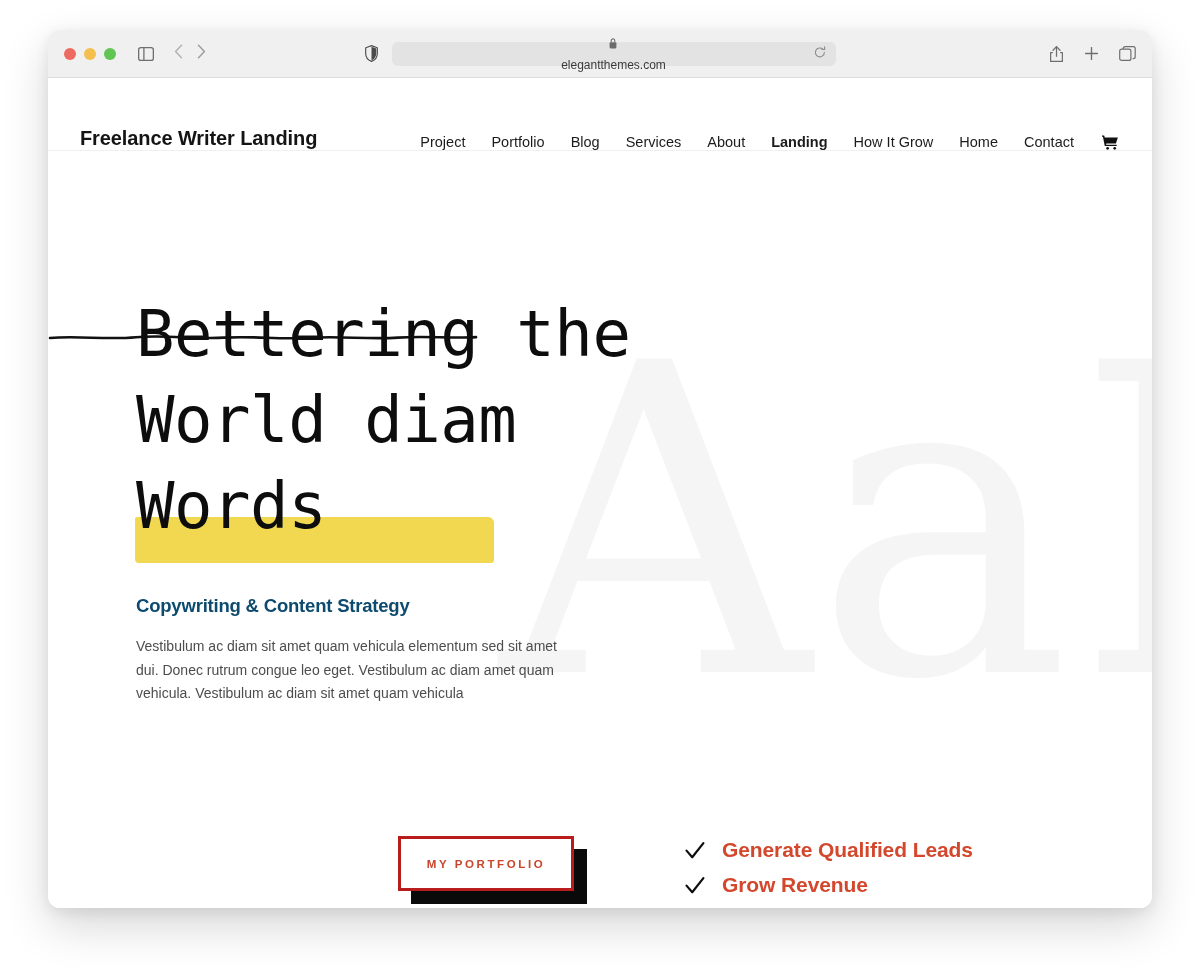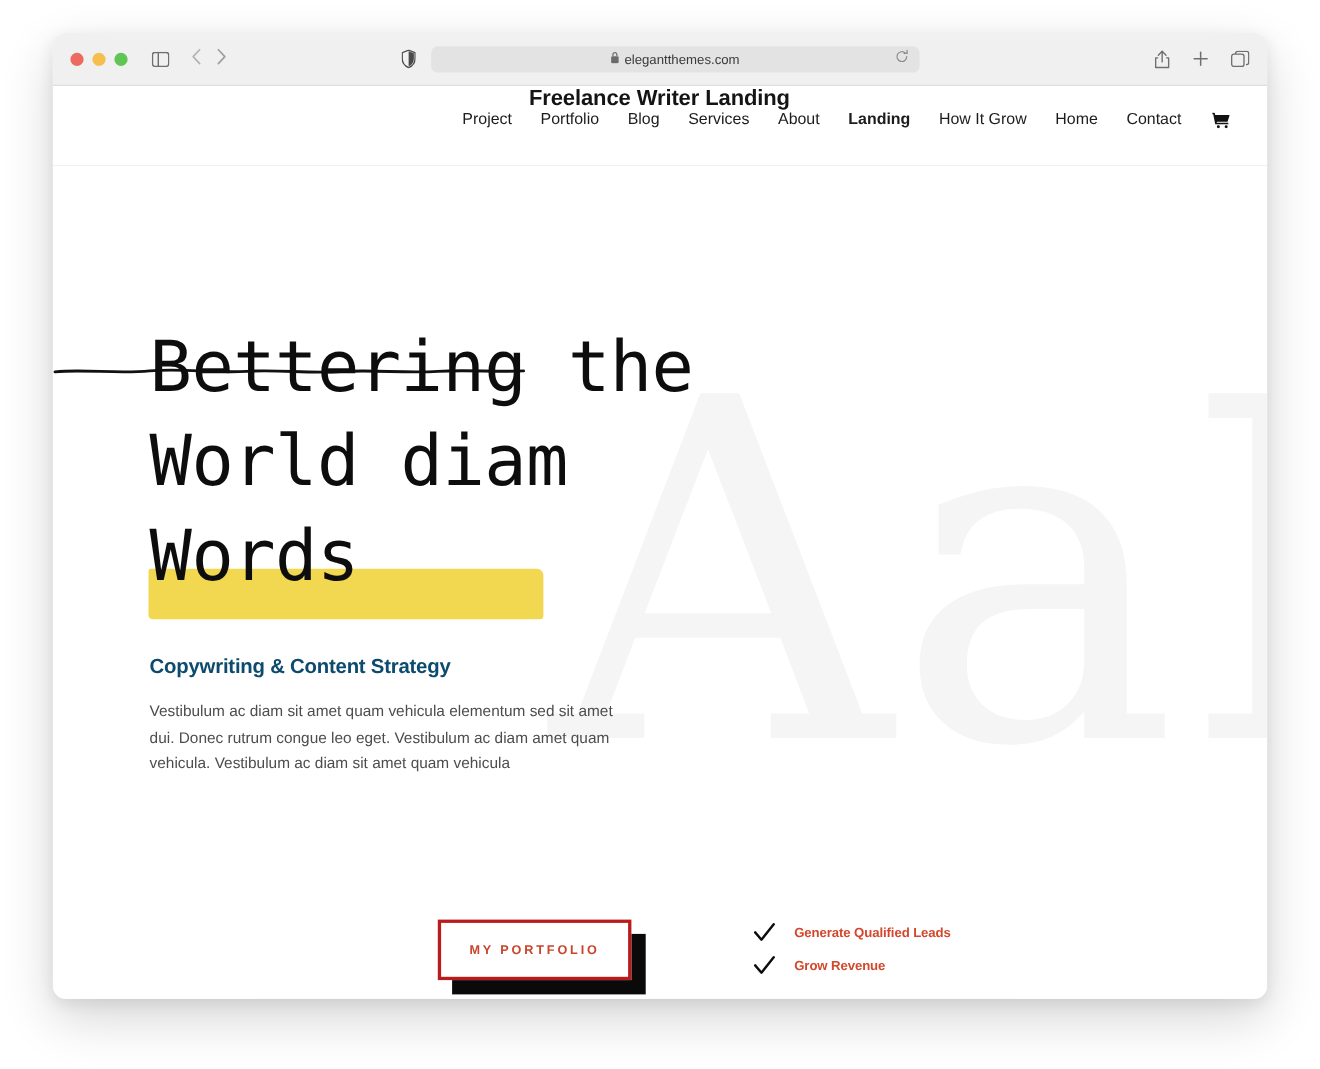--- a/index.html
+++ b/index.html
@@ -64,21 +64,21 @@
     pointer-events: auto;
     width: 444px;
     height: 24px;
     background: #e3e3e3;
     border-radius: 6px;
     display: flex;
     align-items: center;
     justify-content: center;
     position: relative;
   }
-  .addr-inner { display: flex; align-items: center; gap: 5px; }
+  .addr-inner { display: flex; align-items: center; gap: 5px; flex-direction: column; }
   .addr-text {
     font-size: 12px;
     color: #3a3a3a;
     font-family: "Liberation Sans", sans-serif;
   }
   .reload-icon {
     position: absolute;
     right: 10px;
     color: #8a8a8a;
   }
@@ -91,23 +91,22 @@
     color: #6f6f6f;
     z-index: 2;
   }
 
   
   .site-header {
     height: 73px;
     background: #ffffff;
     border-bottom: 1px solid #eef0f2;
     display: flex;
-    align-items: center;
+    align-items: flex-end;
     padding: 0 33px 0 32px;
-    flex-direction: column;
   }
   .brand {
     font-size: 20px;
     font-weight: bold;
     color: #141414;
     letter-spacing: -0.1px;
     white-space: nowrap;
   }
   .main-nav {
     margin-left: auto;
@@ -244,21 +243,21 @@
   }
   .check-icon {
     color: #0d0d0d;
     font-size: 24px;
     line-height: 1;
     width: 20px;
     display: inline-flex;
     justify-content: center;
   }
   .benefit-label {
-    font-size: 12px;
+    font-size: 21px;
     font-weight: bold;
     color: #d3472c;
     letter-spacing: -0.1px;
     white-space: nowrap;
   }
 </style>
 </head>
 <body>
 
 <div class="browser-window">

